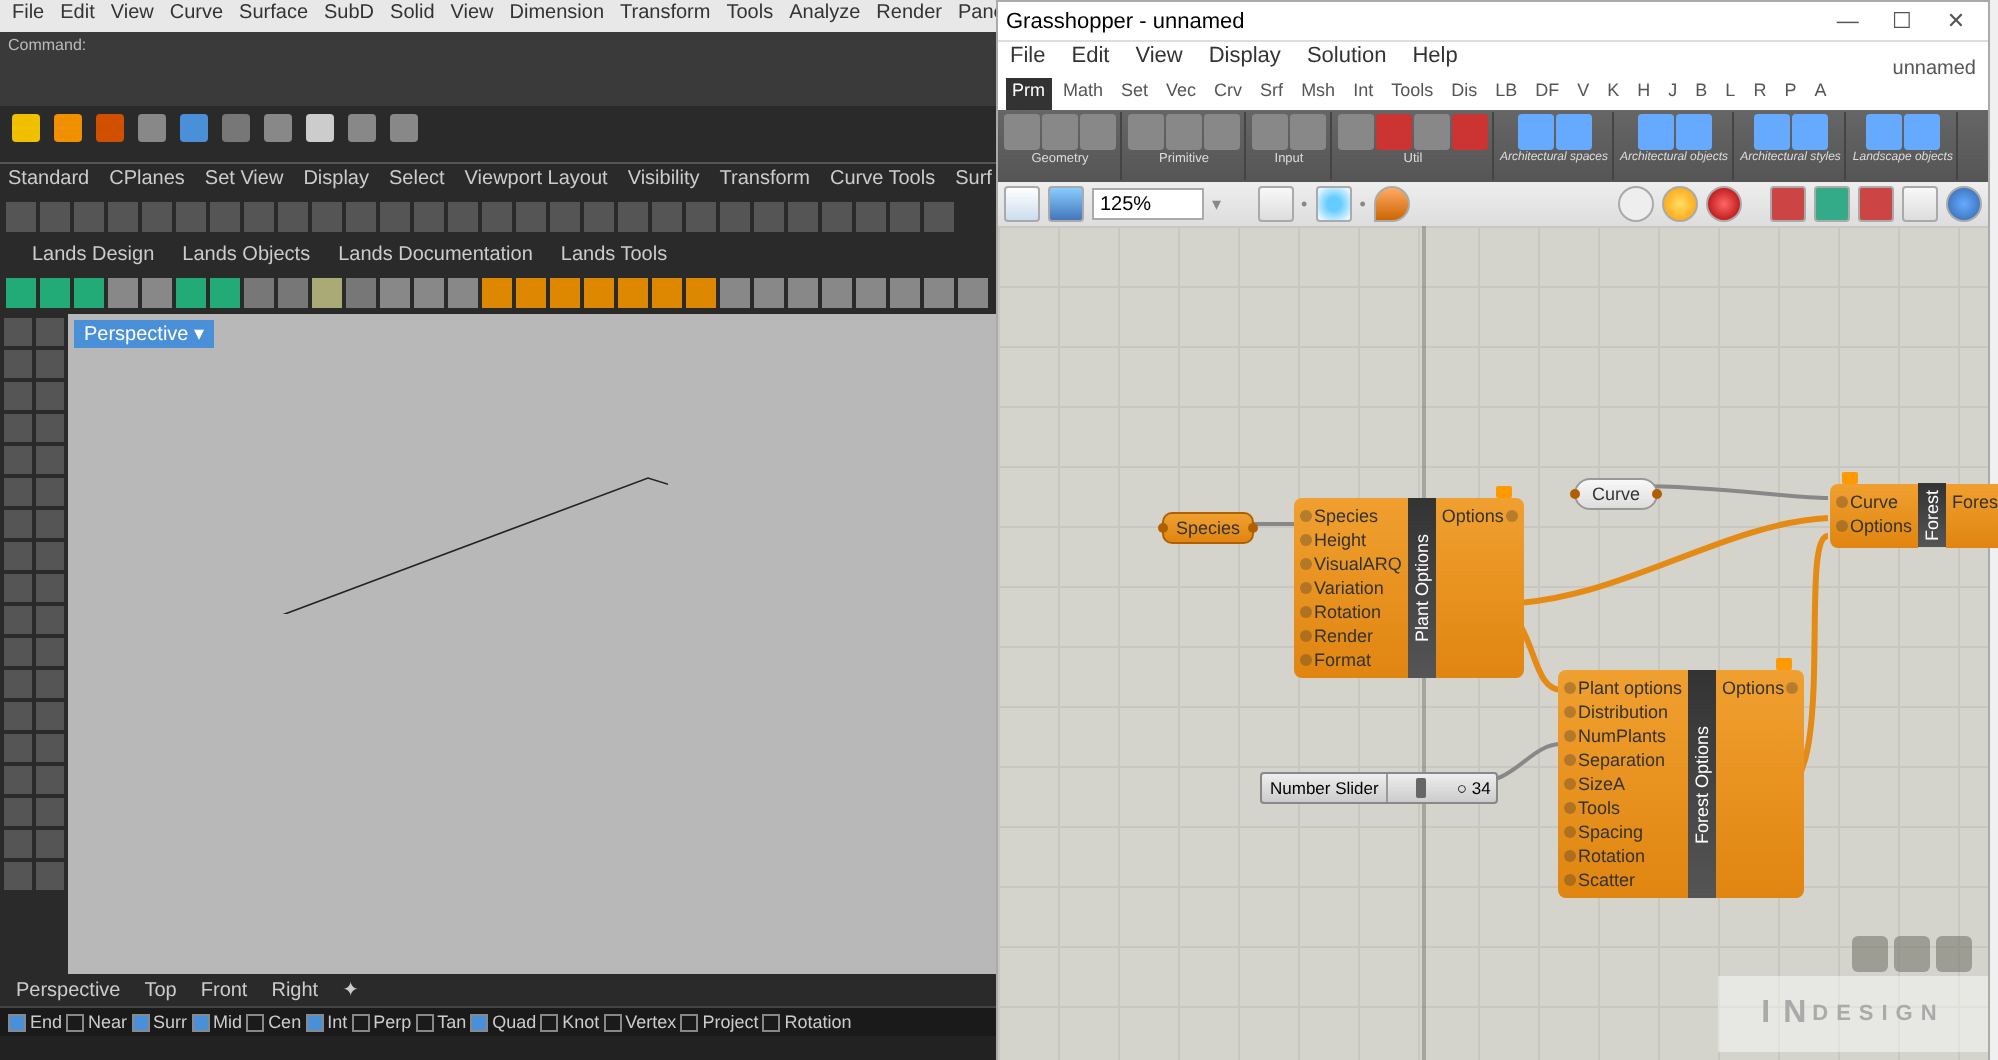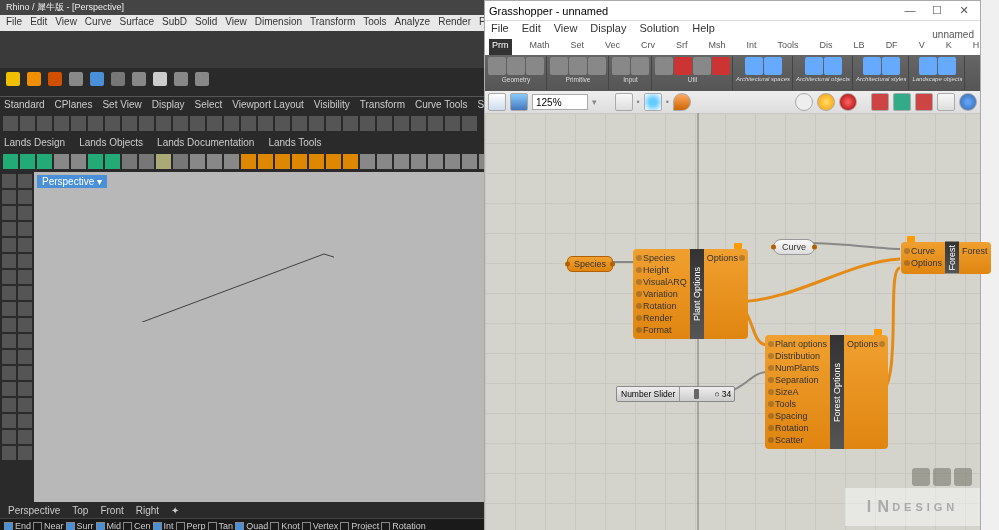--- a/index.html
+++ b/index.html
@@ -9,46 +9,46 @@
 .rhino { position: absolute; left: 0; top: 0; width: 502px; height: 530px; background: #222; color: #ccc; }
 .rhino-title { height: 15px; background: #444; font-size: 9px; padding: 1px 6px; color: #eee; }
 .rhino-menu { height: 16px; background: #e8e8e8; display: flex; gap: 8px; padding: 1px 6px; font-size: 10px; color: #333; }
 .rhino-menu span { cursor: default; }
 .rhino-cmd { height: 37px; background: #3a3a3a; font-size: 8px; padding: 2px 4px; color: #bbb; line-height: 1.2; }
 .rhino-tb1 { height: 22px; background: #2a2a2a; display: flex; gap: 7px; padding: 3px 6px; align-items: center; }
 .rhino-tb1 .ico { width: 14px; height: 14px; border-radius: 2px; }
 .tabset { height: 16px; background: #2a2a2a; border-top: 1px solid #555; display: flex; font-size: 10px; color: #ccc; padding: 0 4px; gap: 10px; align-items: center; }
 .rhino-tb2 { height: 22px; background: #2a2a2a; display: flex; gap: 2px; padding: 2px 3px; align-items: center; flex-wrap: nowrap; overflow: hidden; }
 .rhino-tb2 .ico { width: 15px; height: 15px; background: #555; }
-.tabset2 { height: 16px; background: #2a2a2a; display: flex; font-size: 10px; color: #ccc; padding: 0 4px; gap: 14px; align-items: center; }
+.tabset2 { height: 16px; background: #2a2a2a; display: flex; font-size: 10px; color: #ccc; padding: 0 16px; gap: 14px; align-items: center; }
 .rhino-tb3 { height: 22px; background: #2a2a2a; display: flex; gap: 2px; padding: 2px 3px; align-items: center; overflow: hidden; }
 .rhino-tb3 .ico { width: 15px; height: 15px; background: #555; }
 
 .viewport-wrap { position: relative; height: 330px; display: flex; }
 .lefttools { width: 34px; background: #2a2a2a; display: flex; flex-direction: column; gap: 2px; padding: 2px; }
 .lefttools .trow { display: flex; gap: 2px; }
 .lefttools .ico { width: 14px; height: 14px; background: #555; }
 
 .viewport { flex: 1; background: #b8b8b8; position: relative; }
 .vp-label { position: absolute; top: 3px; left: 3px; background: #4a90d9; color: #fff; font-size: 10px; padding: 1px 5px; }
 .vp-lines { position: absolute; inset: 0; }
 
 .bottom-tabs { height: 16px; background: #2a2a2a; display: flex; font-size: 10px; color: #ccc; padding: 0 8px; gap: 12px; align-items: center; }
 .osnaps { height: 15px; background: #1a1a1a; border-top: 1px solid #444; display: flex; font-size: 9px; color: #ccc; padding: 0 4px; gap: 2px; align-items: center; }
 .osnaps .chk { display: flex; align-items: center; gap: 2px; }
 .osnaps .box { width: 9px; height: 9px; border: 1px solid #888; display: inline-block; }
 .osnaps .box.on { background: #4a90d9; }
 
 
-.gh { position: absolute; left: 484px; top: 0; width: 497px; height: 530px; background: #fff; border: 1px solid #aaa; }
+.gh { position: absolute; left: 498px; top: 0; width: 497px; height: 530px; background: #fff; border: 1px solid #aaa; }
 .gh-title { height: 20px; background: #fff; display: flex; justify-content: space-between; align-items: center; font-size: 11px; padding: 0 4px; border-bottom: 1px solid #ddd; }
 .gh-title .ctrls span { display: inline-block; width: 24px; text-align: center; color: #555; }
 .gh-menu { height: 18px; display: flex; gap: 13px; padding: 1px 6px; font-size: 11px; color: #333; }
 .gh-unnamed { position: absolute; right: 6px; top: 28px; font-size: 10px; color: #555; }
-.gh-ribbon-tabs { height: 16px; display: flex; gap: 15px; padding: 0 4px; font-size: 9px; color: #555; }
+.gh-ribbon-tabs { height: 16px; display: flex; gap: 3px; padding: 0 4px; font-size: 9px; color: #555; }
 .gh-ribbon-tabs span { padding: 1px 3px; }
 .gh-ribbon-tabs .active { background: #333; color: #fff; }
 .gh-ribbon { height: 36px; background: linear-gradient(#666,#555); display: flex; gap: 1px; padding: 1px; }
 .gh-grp { display: flex; flex-direction: column; align-items: center; padding: 0 2px; border-right: 1px solid #444; }
 .gh-grp-icons { display: flex; gap: 1px; }
 .gh-grp .bic { width: 18px; height: 18px; background: #888; border-radius: 2px; margin-top: 1px; }
 .gh-grp .lbl { font-size: 6.5px; color: #ddd; margin-top: 1px; }
 .gh-grp.arch .lbl { font-size: 6px; font-style: italic; }
 
 .gh-toolbar { height: 22px; background: linear-gradient(#eee,#ddd); display: flex; align-items: center; padding: 0 3px; gap: 4px; justify-content: space-between; }
@@ -81,40 +81,40 @@
 .wire { position: absolute; pointer-events: none; }
 .watermark { position: absolute; right: 0; bottom: 5px; width: 135px; height: 38px; background: rgba(255,255,255,0.45); color: #aaa; display: flex; align-items: center; justify-content: center; font-size: 16px; font-weight: bold; letter-spacing: 1px; }
 .watermark .design-text { font-size: 11px; letter-spacing: 4px; margin-left: 2px; text-align: center; }
 .canvas-ui { position: absolute; right: 8px; bottom: 45px; display: flex; gap: 3px; }
 .canvas-ui .cbtn { width: 18px; height: 18px; background: rgba(120,120,110,0.6); border-radius: 3px; }
 </style>
 </head>
 <body>
 
 <div class="rhino">
-  <div class="rhino-title">Rhino / 犀牛版 - [Perspective]</div>
   <div class="rhino-menu">
     <span>File</span>
     <span>Edit</span>
     <span>View</span>
     <span>Curve</span>
     <span>Surface</span>
     <span>SubD</span>
     <span>Solid</span>
     <span>View</span>
     <span>Dimension</span>
     <span>Transform</span>
     <span>Tools</span>
     <span>Analyze</span>
     <span>Render</span>
     <span>Panels</span>
     <span>VisualARQ</span>
     <span>Surr</span>
   </div>
   <div class="rhino-cmd">
+    <div>Command:</div>
   </div>
   <div class="rhino-tb1">
     <span class="ico" style="background:#f0c000"></span>
     <span class="ico" style="background:#f09000"></span>
     <span class="ico" style="background:#d05000"></span>
     <span class="ico" style="background:#888"></span>
     <span class="ico" style="background:#4a90d9"></span>
     <span class="ico" style="background:#777"></span>
     <span class="ico" style="background:#888"></span>
     <span class="ico" style="background:#ccc"></span>

